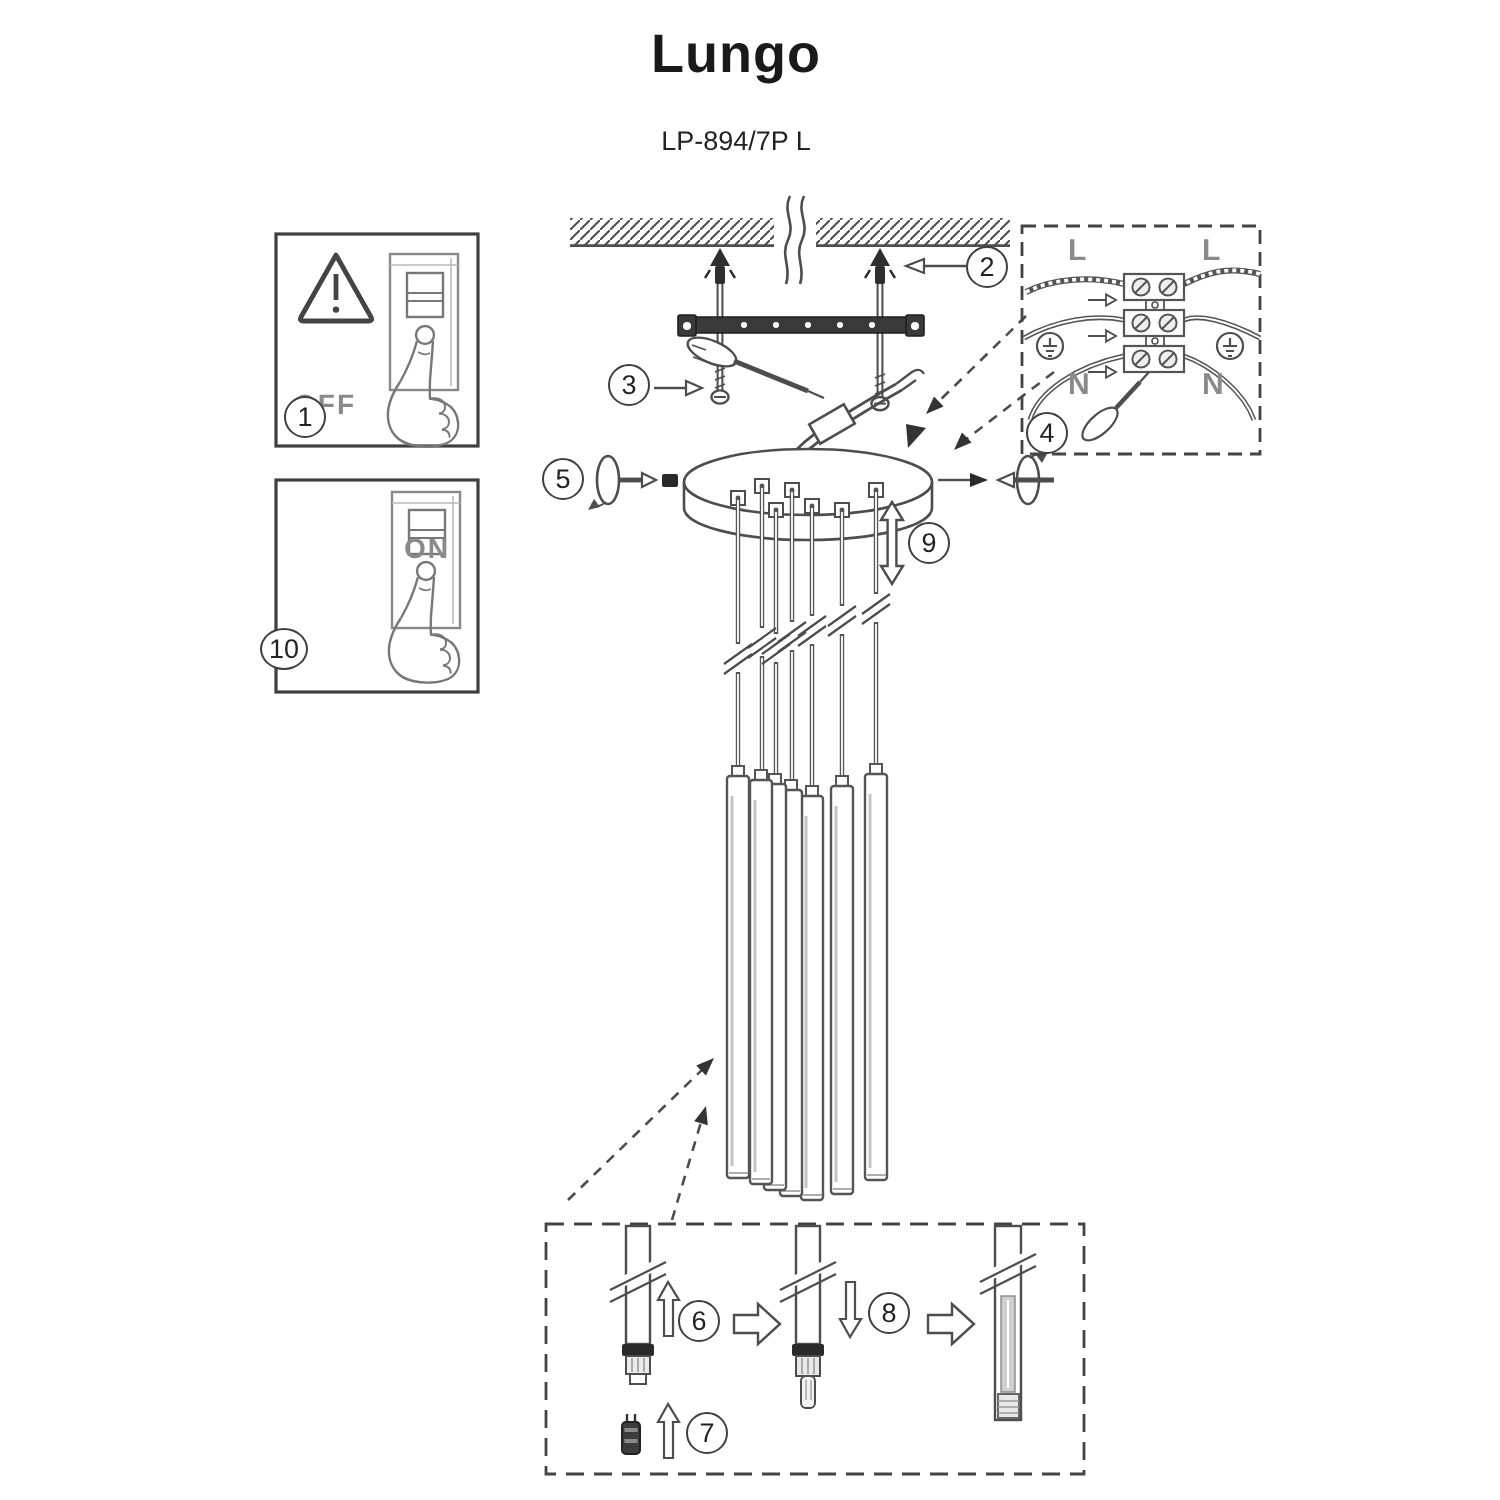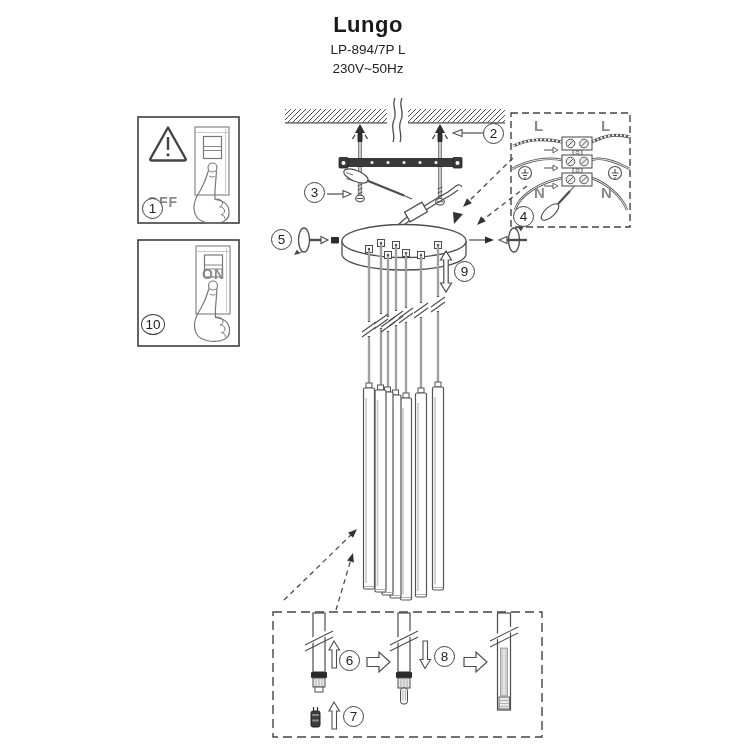--- a/index.html
+++ b/index.html
@@ -7,22 +7,22 @@
         font-family:"Liberation Sans", sans-serif;}
   #art{position:absolute;left:0;top:0;z-index:1;}
   .badge{position:absolute;width:21px;height:21px;border:1.6px solid #3f3f3f;border-radius:50%;
          background:#fff;display:flex;align-items:center;justify-content:center;
          font-size:13.5px;color:#222;z-index:5;box-sizing:border-box;}
   .badge.wide{width:24px;}
   .glabel{position:absolute;color:#8a8a8a;font-weight:bold;font-size:14px;z-index:4;
           letter-spacing:1px;}
   .nlabel{position:absolute;color:#8a8a8a;font-weight:bold;font-size:15px;z-index:4;}
   .title-block{position:absolute;left:258px;top:12px;width:220px;text-align:center;z-index:4;color:#1a1a1a;}
-  .title-block .t{font-size:22px;font-weight:bold;letter-spacing:0.5px;}
-  .title-block .s{font-size:13.5px;margin-top:4px;color:#222;}
+  .title-block .t{font-size:27px;font-weight:bold;letter-spacing:0.5px;}
+  .title-block .s{font-size:13.5px;margin-top:20px;color:#222;}
 </style>
 </head>
 <body>
 
 <div id="page">
 
 <svg id="art" width="750" height="750" viewBox="0 0 750 750">
   <defs>
     <pattern id="hatch" width="5" height="5" patternUnits="userSpaceOnUse">
       <path d="M0,5 L5,0" stroke="#4d4d4d" stroke-width="1"></path>
@@ -396,35 +396,34 @@
       <path d="M215.5,317.3 C219.5,316.5 222.5,318 223,321 C223.3,323 222,324.5 220,324.8" fill="none" stroke-width="1"></path>
       <path d="M220,324.8 C223,324.8 225,326.5 225,329 C225,331 223.5,332.5 221.5,332.7" fill="none" stroke-width="1"></path>
       <path d="M221.5,332.7 C224,333 225.5,334.5 225.3,336.8" fill="none" stroke-width="1"></path>
     </g>
   </g>
 </svg>
 
 <div class="title-block">
   <div class="t">Lungo</div>
   <div class="s">LP-894/7P L</div>
-  <div class="s">230V~50Hz</div>
 </div>
 
 <div class="glabel" style="left:147px;top:194px;">OFF</div>
 <div class="glabel" style="left:157px;top:266px;margin-left:45px;">ON</div>
 
 <div class="nlabel" style="left:534px;top:117px;">L</div>
 <div class="nlabel" style="left:601px;top:117px;">L</div>
 <div class="nlabel" style="left:534px;top:184px;">N</div>
 <div class="nlabel" style="left:601px;top:184px;">N</div>
 
 <div class="badge" style="left:142px;top:198px;">1</div>
 <div class="badge" style="left:483px;top:123px;">2</div>
 <div class="badge" style="left:304px;top:182px;">3</div>
 <div class="badge" style="left:513px;top:206px;">4</div>
 <div class="badge" style="left:271px;top:229px;">5</div>
 <div class="badge" style="left:339px;top:650px;">6</div>
 <div class="badge" style="left:343px;top:706px;">7</div>
 <div class="badge" style="left:434px;top:646px;">8</div>
 <div class="badge" style="left:454px;top:261px;">9</div>
-<div class="badge wide" style="left:141px;top:314px;">10</div>
+<div class="badge wide" style="left:130px;top:314px;">10</div>
 
 </div>
 
 </body></html>

